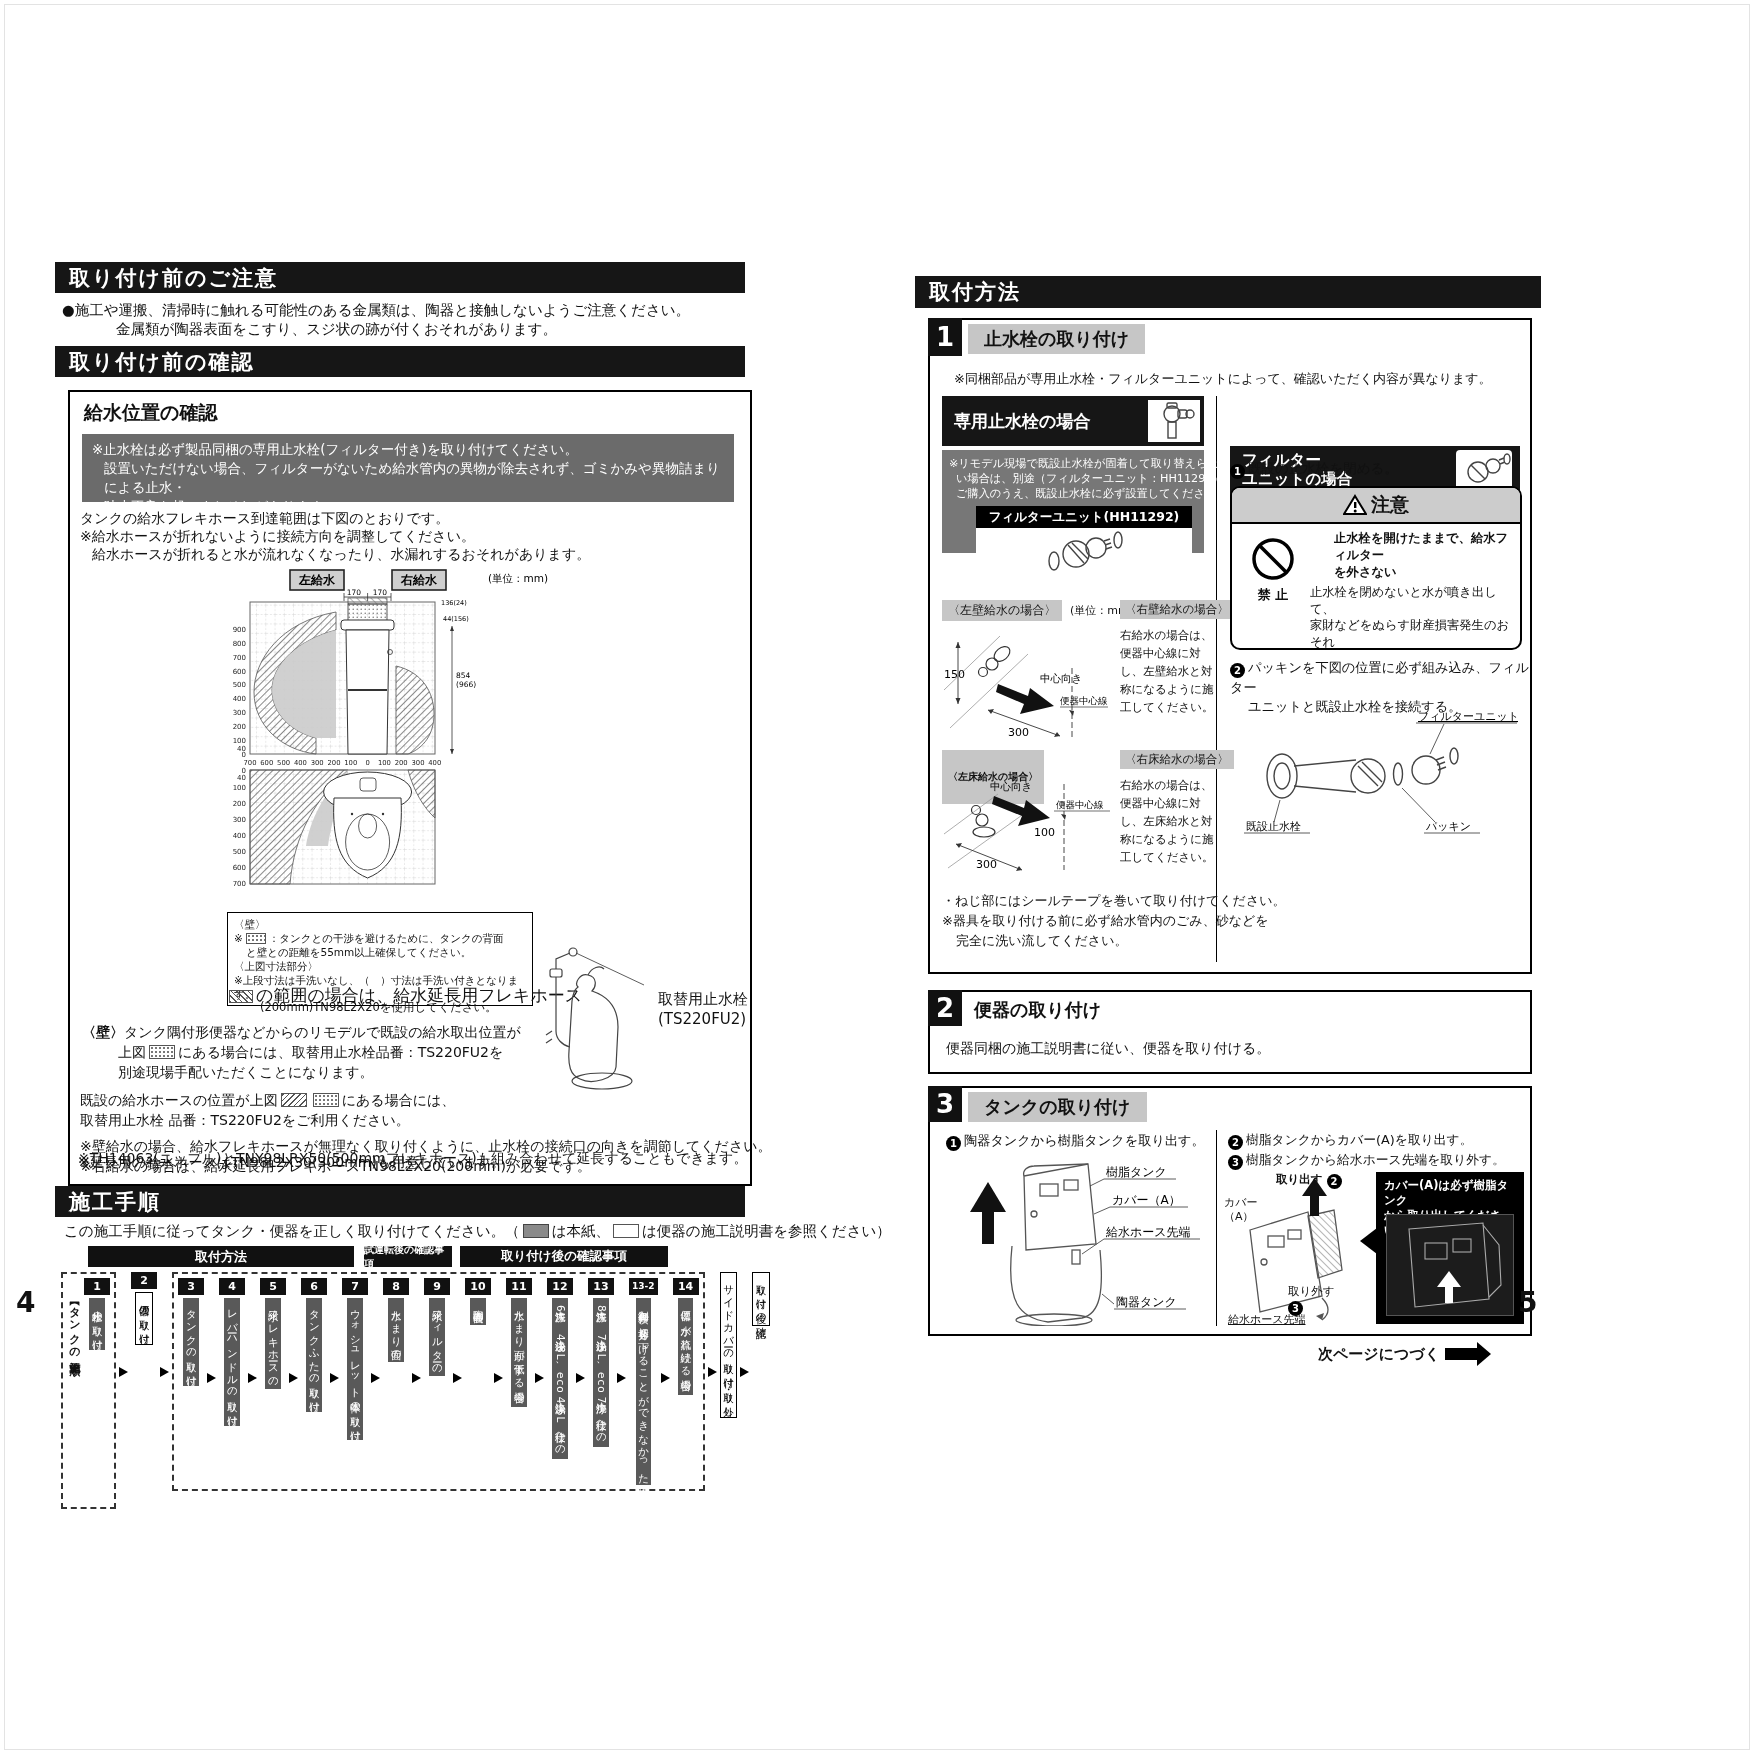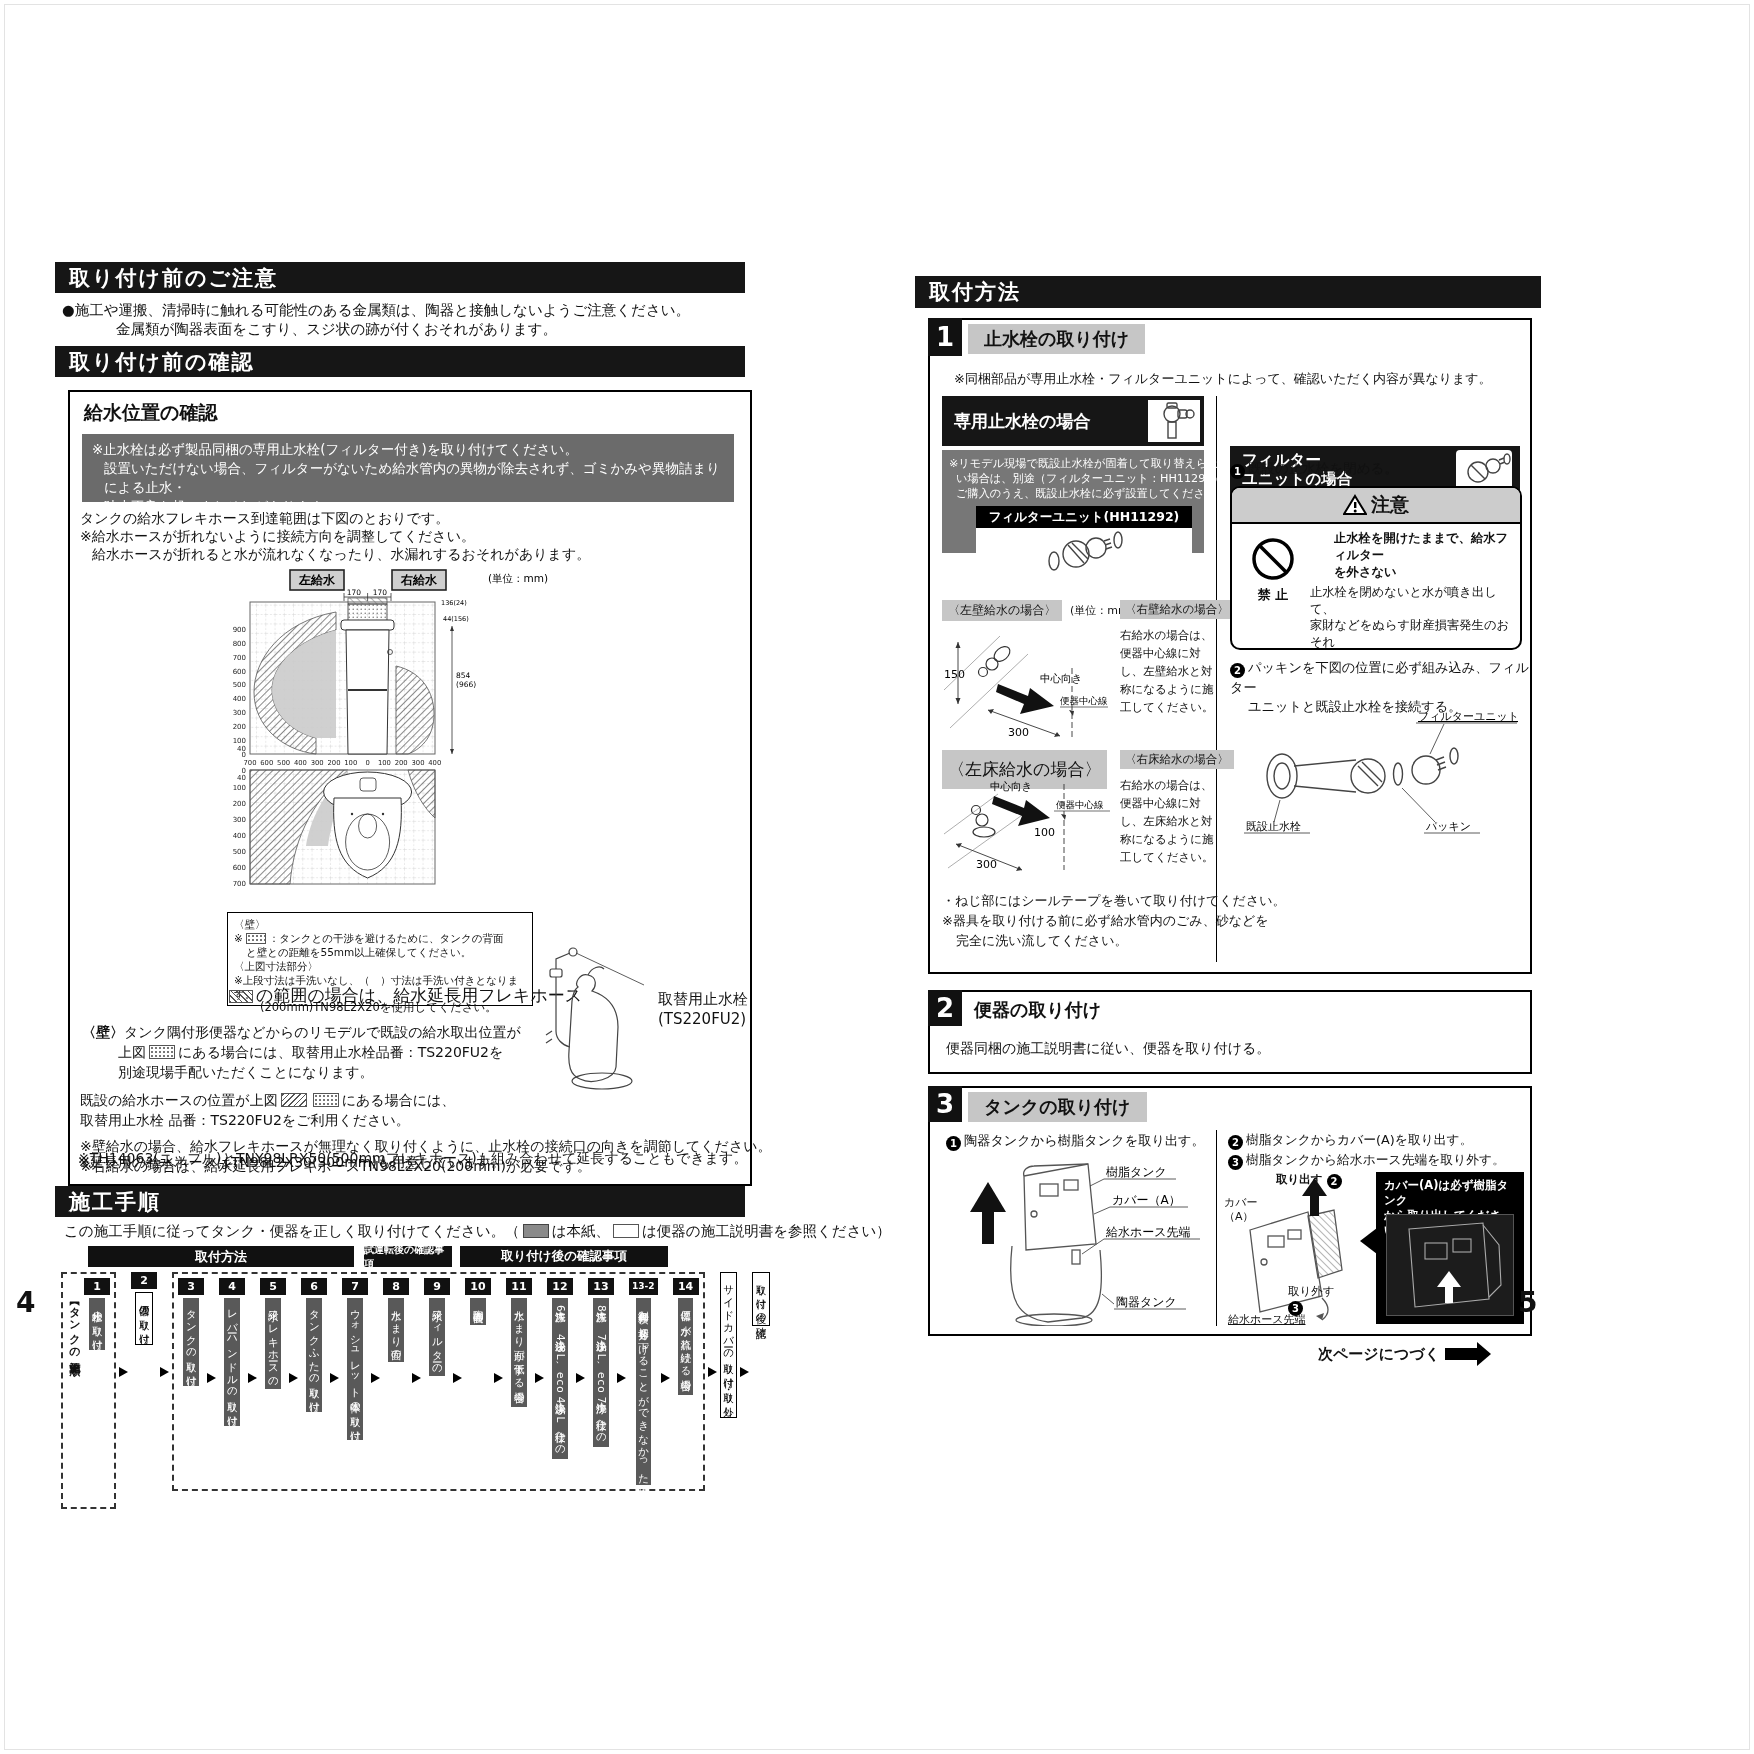--- a/index.html
+++ b/index.html
@@ -393,21 +393,21 @@
       <text x="66" y="112" font-size="11">300</text>
     </svg>
     <div class="abs chip" style="left:190px;top:280px;padding:2px 5px;font-size:11.5px;font-weight:normal;">〈右壁給水の場合〉</div>
     <div class="abs" style="left:190px;top:306px;font-size:11.5px;line-height:18px;">
       <div>右給水の場合は、</div>
       <div>便器中心線に対</div>
       <div>し、左壁給水と対</div>
       <div>称になるように施</div>
       <div>工してください。</div>
     </div>
-    <div class="abs chip" style="left:12px;top:430px;padding:8px 6px;font-size:17px;font-weight:normal;">〈左床給水の場合〉</div>
+    <div class="abs chip" style="left:12px;top:430px;padding:20px 6px;font-size:10px;font-weight:bold;">〈左床給水の場合〉</div>
     <svg class="abs" style="left:12px;top:454px;" width="172" height="104" viewBox="0 0 172 104">
       <line x1="2" y1="60" x2="56" y2="20" stroke="#999" stroke-width="0.8"></line>
       <line x1="6" y1="94" x2="90" y2="34" stroke="#999" stroke-width="0.8"></line>
       <g fill="none" stroke="#333" stroke-width="1.2">
         <circle cx="40" cy="46" r="6"></circle>
         <circle cx="34" cy="36" r="4.5"></circle>
         <ellipse cx="42" cy="58" rx="11" ry="5"></ellipse>
       </g>
       <text x="48" y="16" font-size="10.5">中心向き</text>
       <polygon points="52,22 82,34 84,26 108,44 76,52 80,42 50,30" fill="#111"></polygon>

